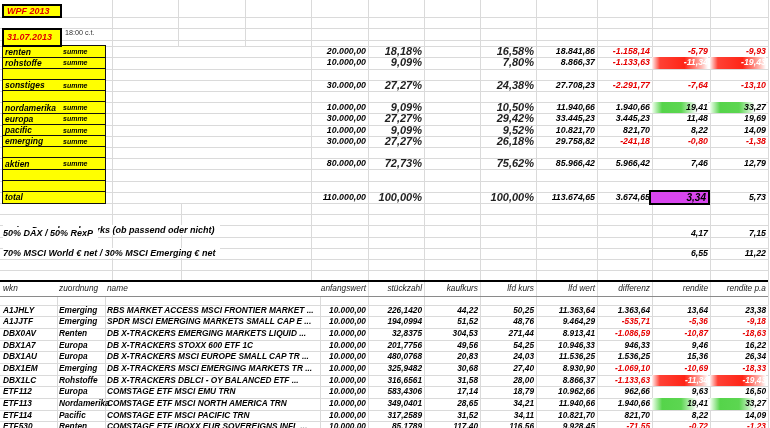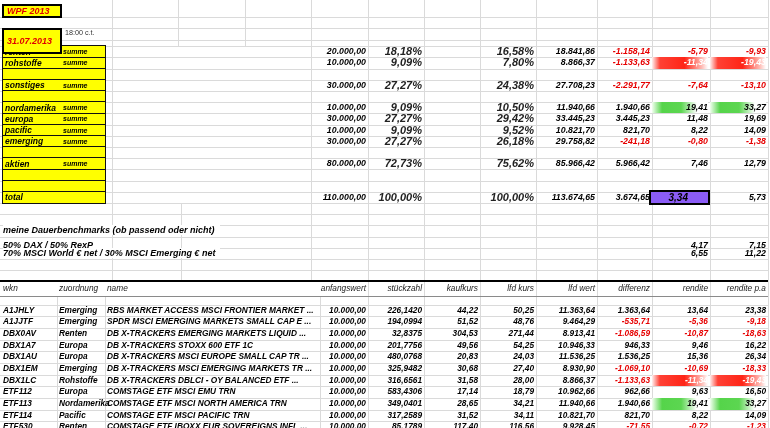--- a/index.html
+++ b/index.html
@@ -19,21 +19,21 @@
     font-style:italic;font-weight:bold;font-size:8.8px;color:#000;}
   .num{text-align:right;}
   .neg{color:#e60000;}
 
   
   .ybox-solo{position:absolute;left:2px;width:60px;background:#ffff00;
     border:2px solid #000;box-sizing:border-box;z-index:3;
     display:flex;align-items:center;}
   .ybox-solo span{margin-left:3px;font:italic bold 9px "Liberation Sans",sans-serif;color:#e00000;white-space:nowrap;}
   #wpf-box{top:4px;height:13.5px;}
-  #date-box{top:27.5px;height:26px;}
+  #date-box{top:27.5px;height:19px;}
   #time-note{position:absolute;left:65px;top:28px;height:13px;line-height:13px;
     font:7.2px "Liberation Sans",sans-serif;color:#333;z-index:2;white-space:nowrap;}
 
   
   .srow{position:absolute;left:0;width:770px;height:11.2px;line-height:11.2px;
     top:calc(46.2px + var(--i)*11.2px);z-index:1;}
   .ybox{position:absolute;left:2px;top:-0.8px;width:104px;height:12.8px;background:#ffff00;
     border:1.5px solid #111;box-sizing:border-box;z-index:2;display:flex;align-items:center;}
   .ylabel{margin-left:2px;font:italic bold 8.5px "Liberation Sans",sans-serif;color:#000;white-space:nowrap;}
   .ysumme{position:absolute;left:60px;font:italic bold 7px "Liberation Sans",sans-serif;color:#000;}
@@ -51,23 +51,23 @@
   .trow[data-hl="red"] .col-rend, .trow[data-hl="red"] .col-pa{
     background:linear-gradient(90deg,#fff0ef 0%,#ff4135 14%,#ff2517 58%,#ffb6af 88%,#fff 100%);
     color:#fff;}
   .srow[data-hl="green"] .c-rend, .srow[data-hl="green"] .c-pa,
   .trow[data-hl="green"] .col-rend, .trow[data-hl="green"] .col-pa{
     background:linear-gradient(90deg,#f2fff0 0%,#55d44a 18%,#5cd651 52%,#fff 80%);
     color:#000;}
   
   .srow[data-hl="total"] .c-rend{
     left:649px;width:61px;top:-1.8px;height:14.6px;box-sizing:border-box;
-    background:#8b5cf6;border:2px solid #000;z-index:3;
+    background:#d946ef;border:2px solid #000;z-index:3;
     display:flex;align-items:center;justify-content:flex-end;
-    padding-right:20px;font-size:10px;}
+    padding-right:2px;font-size:10px;}
 
   
   .bench{position:absolute;left:0;width:670px;height:11.2px;line-height:11.2px;z-index:1;}
   .bench .label{position:absolute;left:3px;background:#fff;padding-right:5px;z-index:2;
     font:italic bold 9px "Liberation Sans",sans-serif;white-space:nowrap;}
 
   
   .thead{position:absolute;left:0;top:282.5px;width:770px;height:13px;line-height:13.5px;z-index:1;}
   .hcell{position:absolute;top:0;height:100%;white-space:nowrap;
     font:italic 8.3px "Liberation Sans",sans-serif;color:#222;}
@@ -348,21 +348,21 @@
       <span class="num c-wert">113.674,65</span>
       <span class="num c-diff">3.674,65</span>
       <span class="num c-rend">3,34</span>
       <span class="num c-pa">5,73</span>
     </div>
   </div>
 
 <div class="bench" style="top:225.4px">
   <span class="label">meine Dauerbenchmarks (ob passend oder nicht)</span>
 </div>
-<div class="bench" style="top:240px">
+<div class="bench" style="top:228px">
   <span class="label">50% DAX / 50% RexP</span>
   <span class="num c-rend">4,17</span>
   <span class="num c-pa">7,15</span>
 </div>
 <div class="bench" style="top:247.8px">
   <span class="label">70% MSCI World € net / 30% MSCI Emerging € net</span>
   <span class="num c-rend">6,55</span>
   <span class="num c-pa">11,22</span>
 </div>
 

